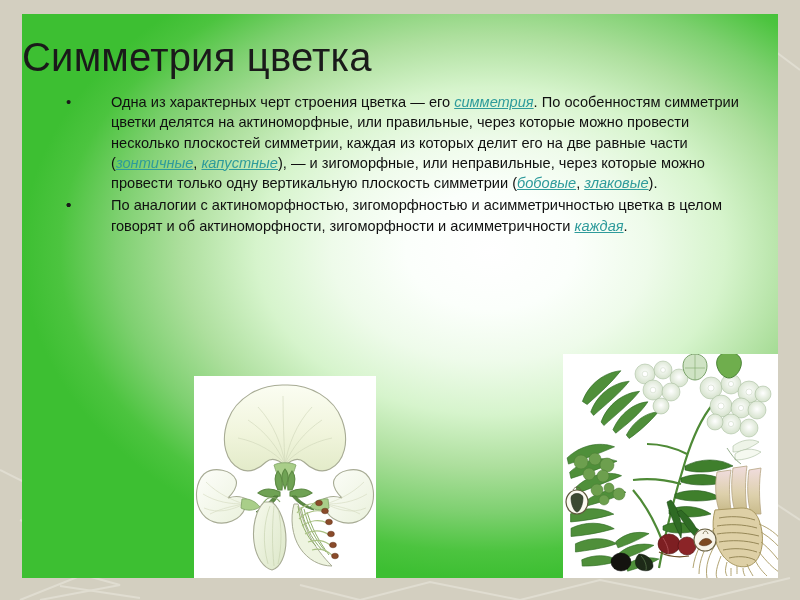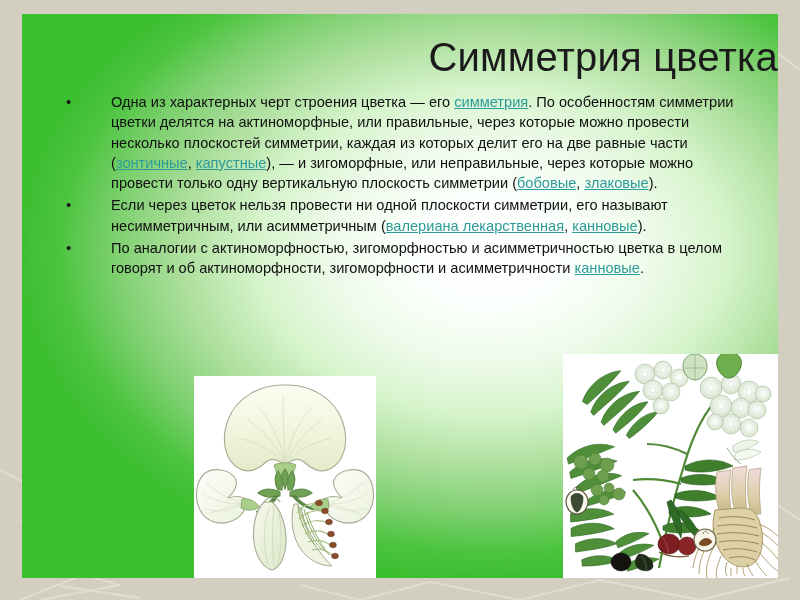--- a/index.html
+++ b/index.html
@@ -32,21 +32,21 @@
         #d6f4cc 50%,
         #addf9d 66%,
         #7ed070 80%,
         #4cc43f 92%,
         #3dbf32 100%);
     overflow:hidden;
   }
   
   #title{
     position:absolute;left:0;right:0;top:21px;
-    text-align:right;
+    text-align:left;
     font-size:40px;
     font-weight:400;
     color:#1a1a1a;
     letter-spacing:.2px;
     white-space:nowrap;
   }
   
   #body{
     position:absolute;
     left:36px;top:78px;width:700px;
@@ -62,20 +62,21 @@
   }
   .para .bullet{
     position:absolute;left:8px;top:0px;
     font-size:15px;line-height:20.3px;color:#1a1a1a;
   }
   .b{font-weight:normal;}
   .lnk{
     color:#2e9b9b;
     text-decoration:underline;
     text-decoration-color:#2e9b9b;
+    font-style:italic;
   }
   
   .pic{
     position:absolute;
     background:#ffffff;
     overflow:hidden;
   }
   #pic-left{left:172px;top:362px;width:182px;height:202px;}
   #pic-right{left:541px;top:340px;width:216px;height:224px;}
   .pic svg{display:block;width:100%;height:100%;}
@@ -98,25 +99,24 @@
 
   <div id="title">Симметрия цветка</div>
 
   <div id="body">
     <p class="para">
       <span class="bullet">•</span>
       <span class="rich"><span>Одна из характерных черт строения цветка — его </span><span class="lnk">симметрия</span><span>. По особенностям симметрии цветки делятся на </span><span class="b">актиноморфные</span><span>, или правильные, через которые можно провести несколько плоскостей симметрии, каждая из которых делит его на две равные части (</span><span class="lnk">зонтичные</span><span>, </span><span class="lnk">капустные</span><span>), — и </span><span class="b">зигоморфные</span><span>, или неправильные, через которые можно провести только одну вертикальную плоскость симметрии (</span><span class="lnk">бобовые</span><span>, </span><span class="lnk">злаковые</span><span>).</span></span>
     </p>
     <p class="para">
       <span class="bullet">•</span>
-      <span class="rich"><span>Если через цветок нельзя провести ни одной плоскости симметрии, его называют несимметричным, или </span><span class="b">асимметричным</span><span> (</span><span class="lnk">валериана лекарственная</span><span>, </span><span class="lnk">канновые</span><span>).</span></span>
     </p>
     <p class="para">
       <span class="bullet">•</span>
-      <span class="rich"><span>По аналогии с актиноморфностью, зигоморфностью и асимметричностью цветка в целом говорят и об актиноморфности, зигоморфности и асимметричности </span><span class="lnk">канновые</span><span>.</span></span>
+      <span class="rich"><span>По аналогии с актиноморфностью, зигоморфностью и асимметричностью цветка в целом говорят и об актиноморфности, зигоморфности и асимметричности </span><span class="lnk">каждая</span><span>.</span></span>
     </p>
   </div>
 
   <div class="pic" id="pic-left">
     <svg viewBox="0 0 182 202">
       <defs>
         <linearGradient id="petG" x1="0" y1="0" x2="0" y2="1">
           <stop offset="0%" stop-color="#fbfdf2"></stop>
           <stop offset="55%" stop-color="#f1f5dd"></stop>
           <stop offset="100%" stop-color="#e3ebc9"></stop>

